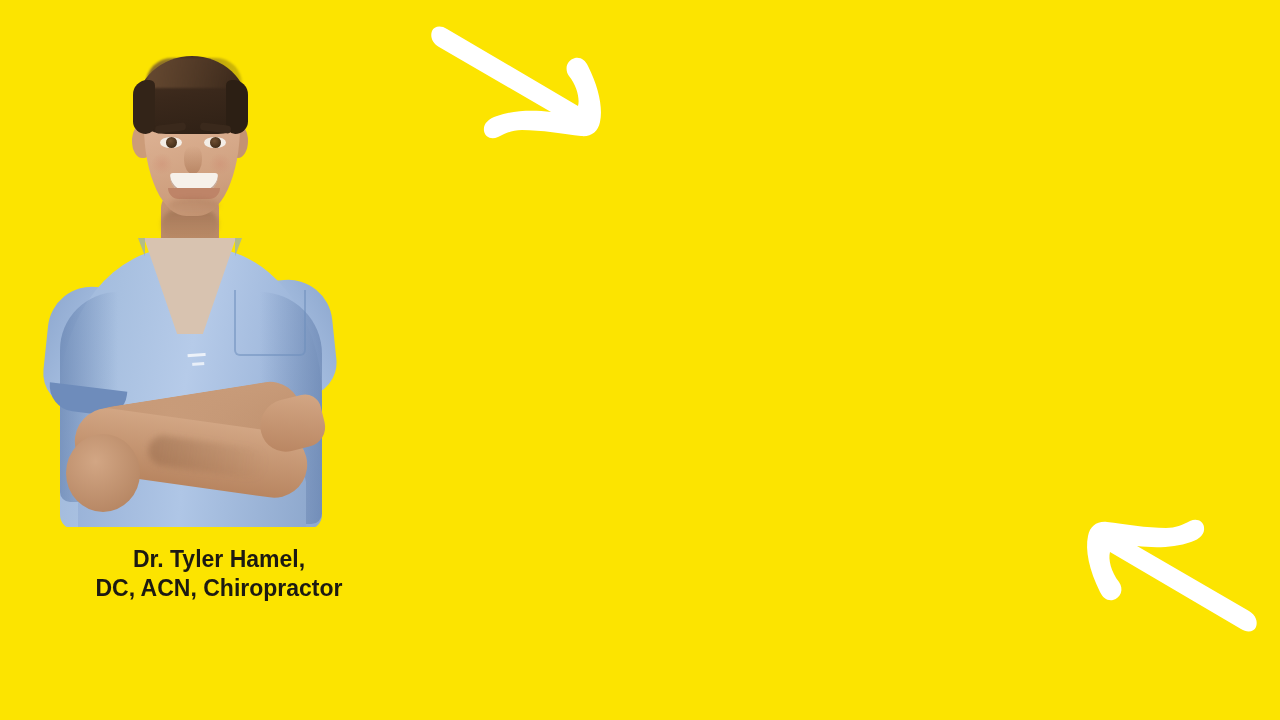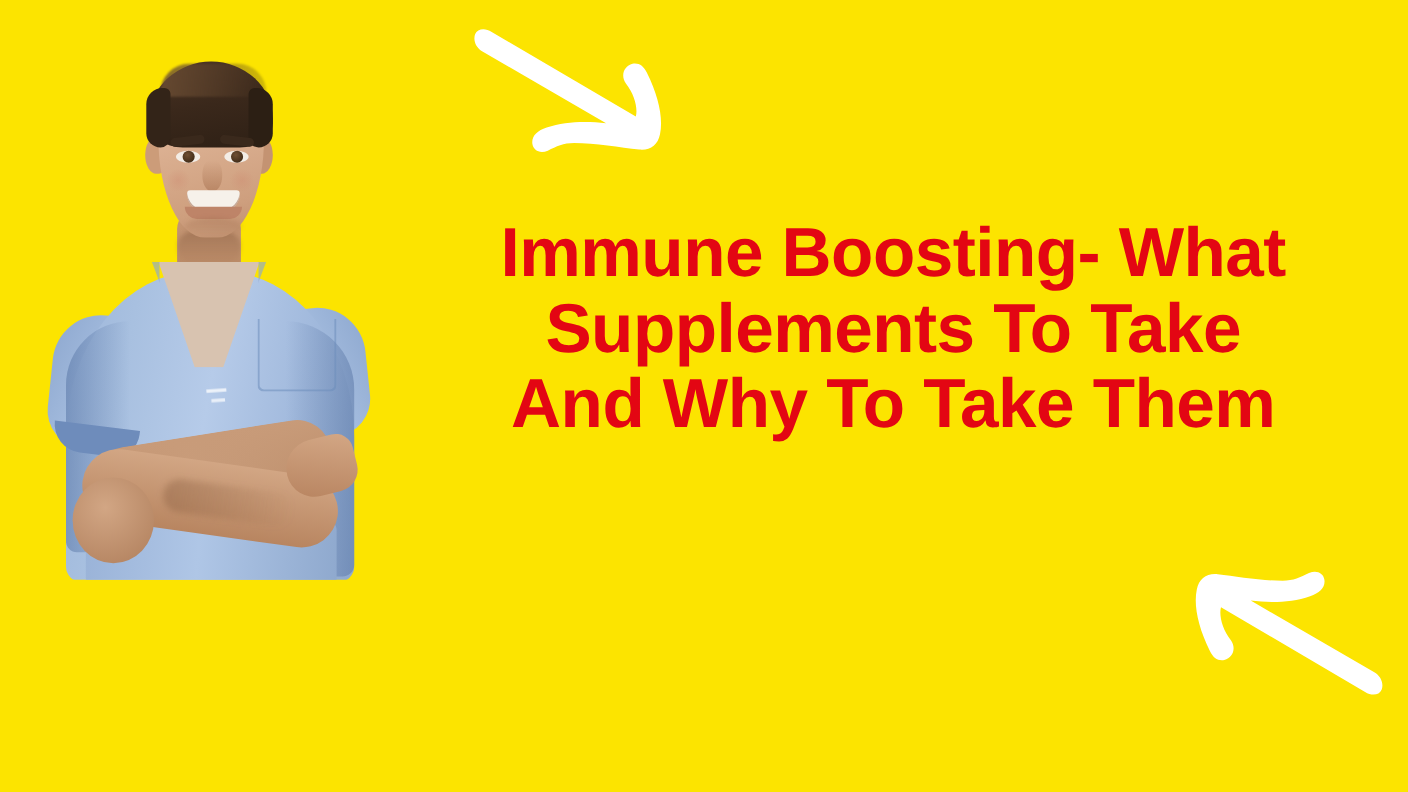--- a/index.html
+++ b/index.html
@@ -273,24 +273,23 @@
       <div class="eye-r"></div>
       <div class="iris-l"></div>
       <div class="iris-r"></div>
       <div class="nose"></div>
       <div class="smile"></div>
       <div class="lip-lower"></div>
       <div class="chin-shade"></div>
     </div>
   </div>
 
-  <div class="title">Immune Boosting- What
-Supplements To Take
-And Why To Take Them</div>
-
+
+  <div class="caption">Dr. Tyler Hamel,
+DC, ACN, Chiropractor</div>
 
   <svg class="arrow arrow-top-right" viewBox="0 0 188 120">
     <path fill="#FFFFFF" d="M4 9 C6 4 13 3 19 7 L150 84 C152 77 149 64 141 54
          C136 47 139 38 147 36 C153 35 157 38 160 44
          C171 66 175 86 172 100 C170 110 163 115 153 114
          C136 112 113 108 94 108 C84 108 78 111 70 115
          C63 118 57 115 56 109 C55 102 60 97 69 94
          C86 88 106 88 123 90 L11 25 C4 21 2 14 4 9 Z"></path>
   </svg>
 

